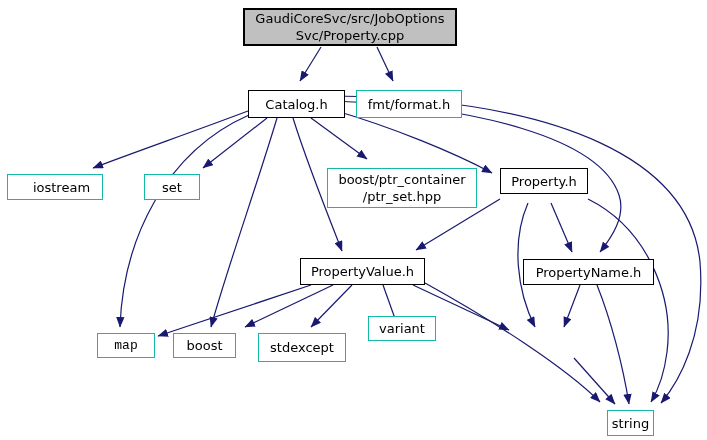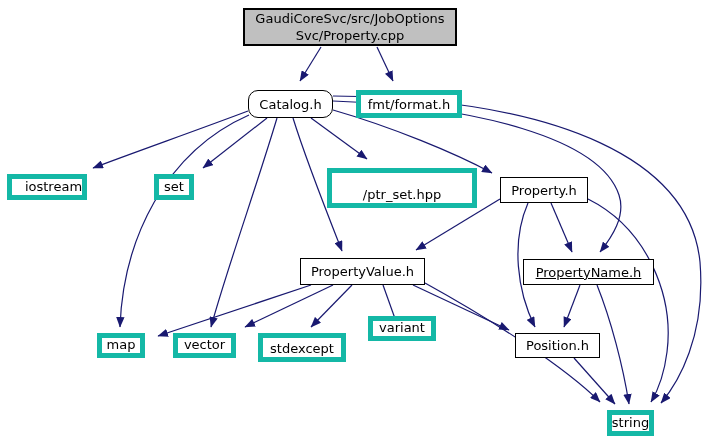--- a/index.html
+++ b/index.html
@@ -29,21 +29,21 @@
     align-items: center;
     justify-content: center;
     text-align: center;
     font-size: 13px;
     line-height: 17px;
     color: #000000;
     white-space: nowrap;
     z-index: 2;
   }
   .node.internal { border: 1px solid #000000; }
-  .node.external { border: 5px solid #14b8a6; justify-content: flex-end; }
+  .node.external { border: 1px solid #14b8a6; }
   .node.current  { border: 2px solid #000000; background: #c0c0c0; }
   path.edge { stroke: #191970; stroke-width: 1.2; fill: none; }
 </style>
 </head>
 <body>
 
 <div id="graph">
 
   <svg id="edges" viewBox="0 0 707 440" xmlns="http://www.w3.org/2000/svg">
     <defs>
@@ -75,69 +75,67 @@
     <path class="edge" marker-end="url(#arrow)" d="M580,285 L564,327"></path>
     <path class="edge" marker-end="url(#arrow)" d="M597,285 C611,320 623,366 629,404"></path>
     <path class="edge" marker-end="url(#arrow)" d="M574,358 L615,404"></path>
   </svg>
 
   <div class="node current" style="left:243px; top:8px; width:214px; height:38px;">
     <span>GaudiCoreSvc/src/JobOptions</span>
     <span>Svc/Property.cpp</span>
   </div>
 
-  <div class="node internal" style="left:248px; top:90px; width:85px; height:28px;border-radius:10px;">
+  <div class="node internal" style="left:248px; top:90px; width:97px; height:28px;">
     <span>Catalog.h</span>
   </div>
 
   <div class="node external" style="left:356px; top:90px; width:106px; height:28px;">
     <span>fmt/format.h</span>
   </div>
 
-  <div class="node external" style="left:7px; top:174px; width:80px; height:26px;padding-left:13px;">
+  <div class="node external" style="left:7px; top:174px; width:96px; height:26px;padding-left:13px;">
     <span>iostream</span>
   </div>
 
-  <div class="node external" style="left:154px; top:174px; width:40px; height:26px;">
+  <div class="node external" style="left:144px; top:174px; width:56px; height:26px;">
     <span>set</span>
   </div>
 
   <div class="node external" style="left:327px; top:168px; width:150px; height:40px;">
+    <span>boost/ptr_container</span>
     <span>/ptr_set.hpp</span>
   </div>
 
-  <div class="node internal" style="left:500px; top:177px; width:88px; height:26px;">
+  <div class="node internal" style="left:500px; top:168px; width:88px; height:26px;">
     <span>Property.h</span>
   </div>
 
   <div class="node internal" style="left:300px; top:258px; width:125px; height:27px;text-align:center;">
     <span>PropertyValue.h</span>
   </div>
 
-  <div class="node internal" style="left:523px; top:259px; width:131px; height:26px;text-decoration:underline;">
+  <div class="node internal" style="left:523px; top:259px; width:131px; height:26px;">
     <span>PropertyName.h</span>
   </div>
 
-  <div class="node external" style="left:97px; top:333px; width:48px; height:25px;">
+  <div class="node external" style="left:97px; top:333px; width:58px; height:25px;font-family:Liberation Mono, monospace;">
     <span>map</span>
   </div>
 
   <div class="node external" style="left:173px; top:333px; width:63px; height:25px;">
-    <span>vector</span>
+    <span>boost</span>
   </div>
 
   <div class="node external" style="left:258px; top:333px; width:88px; height:29px;">
     <span>stdexcept</span>
   </div>
 
   <div class="node external" style="left:368px; top:316px; width:68px; height:25px;">
     <span>variant</span>
   </div>
 
-  <div class="node internal" style="left:515px; top:333px; width:85px; height:25px;">
-    <span>Position.h</span>
-  </div>
 
   <div class="node external" style="left:607px; top:410px; width:47px; height:26px;">
     <span>string</span>
   </div>
 
 </div>
 
 </body></html>

